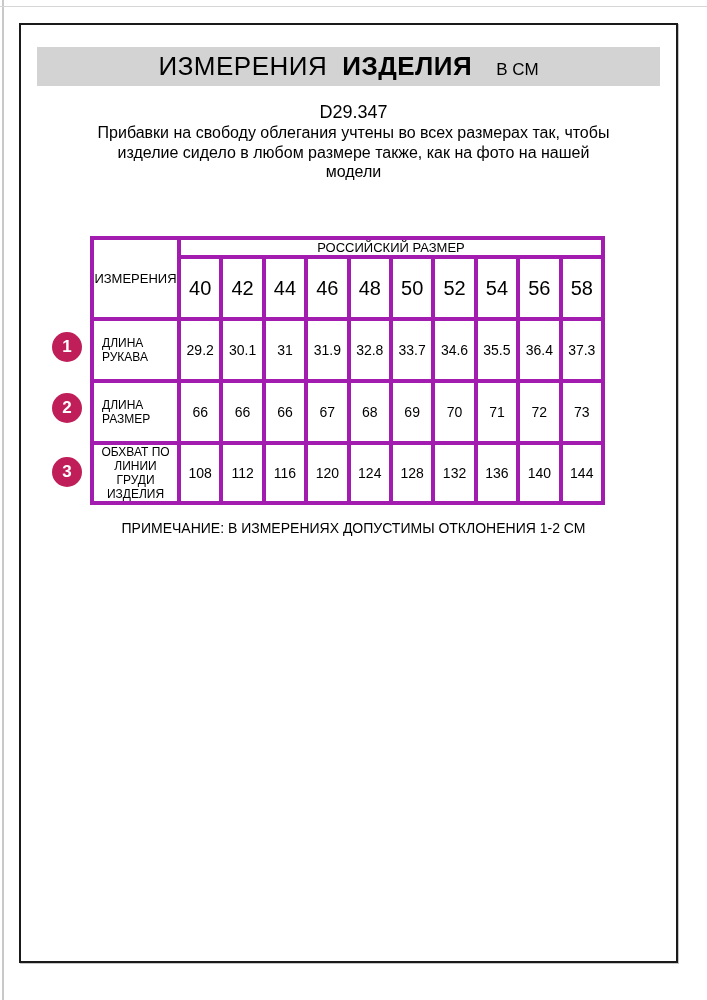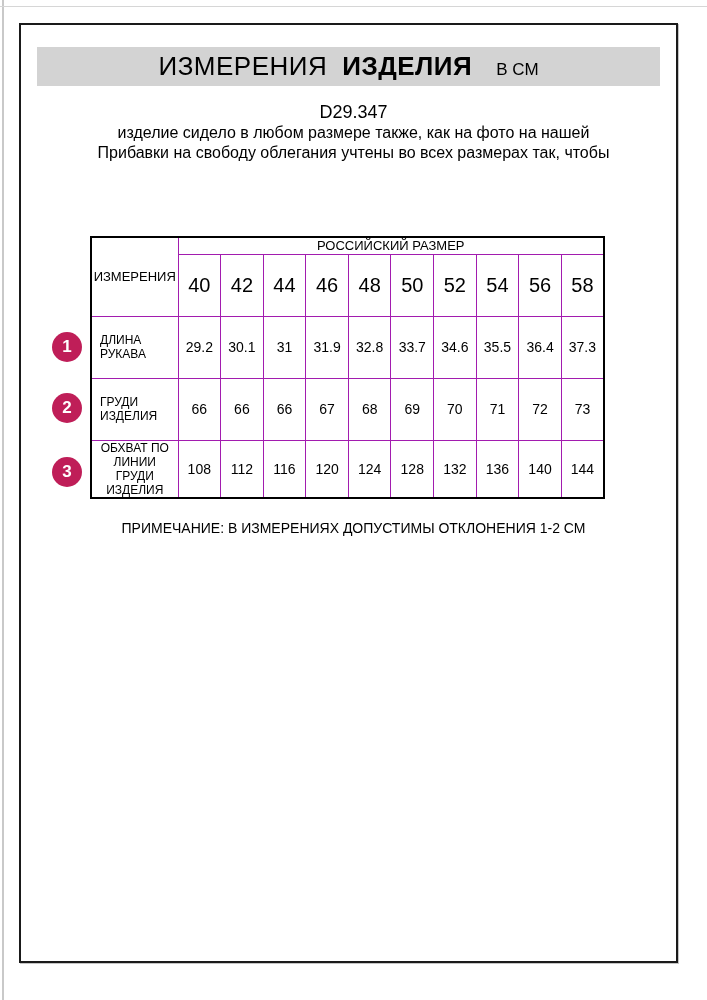--- a/index.html
+++ b/index.html
@@ -80,21 +80,21 @@
   }
   table.size-table {
     position: absolute;
     left: 90px; top: 236px;
     width: 515px;
     border-collapse: collapse;
     table-layout: fixed;
     border: 2px solid #000;
   }
   table.size-table th, table.size-table td {
-    border: 1px solid #a21caf;
+    border: 4px solid #a21caf;
     padding: 0;
     vertical-align: middle;
     text-align: center;
     font-weight: 400;
     overflow: hidden;
   }
   col.c-label { width: 87px; }
   tr.group-row { height: 17px; }
   tr.sizes-row { height: 62px; margin-left: 10px; }
   tr.data-row { height: 62px; }
@@ -153,22 +153,23 @@
   <div class="scan-line-h"></div>
   <div class="frame" style="border-color: rgb(26, 26, 26);"></div>
 
   <div class="title-bar" style="background: rgb(211, 211, 211);">
     <span class="title-main">ИЗМЕРЕНИЯ</span><span class="title-emphasis">ИЗДЕЛИЯ</span><span class="title-unit">В СМ</span>
   </div>
 
   <div class="product-code">D29.347</div>
 
   <div class="description">
+    <div>Прибавки на свободу облегания учтены во всех размерах так, чтобы</div>
     <div>изделие сидело в любом размере также, как на фото на нашей</div>
-    <div>Прибавки на свободу облегания учтены во всех размерах так, чтобы</div>
+    <div>модели</div>
   </div>
 
   <table class="size-table">
     <colgroup>
         <col class="c-label">
         <col>
         <col>
         <col>
         <col>
         <col>
@@ -204,21 +205,21 @@
           <td class="value-cell">31</td>
           <td class="value-cell">31.9</td>
           <td class="value-cell">32.8</td>
           <td class="value-cell">33.7</td>
           <td class="value-cell">34.6</td>
           <td class="value-cell">35.5</td>
           <td class="value-cell">36.4</td>
           <td class="value-cell">37.3</td>
         </tr>
         <tr class="data-row">
-          <th class="row-label align-left"><span class="label-inner">ГРУДИ ИЗДЕЛИЯ</span></th>
+          <th class="row-label align-left"><span class="label-inner">ДЛИНА РАЗМЕР</span></th>
           <td class="value-cell">66</td>
           <td class="value-cell">66</td>
           <td class="value-cell">66</td>
           <td class="value-cell">67</td>
           <td class="value-cell">68</td>
           <td class="value-cell">69</td>
           <td class="value-cell">70</td>
           <td class="value-cell">71</td>
           <td class="value-cell">72</td>
           <td class="value-cell">73</td>

